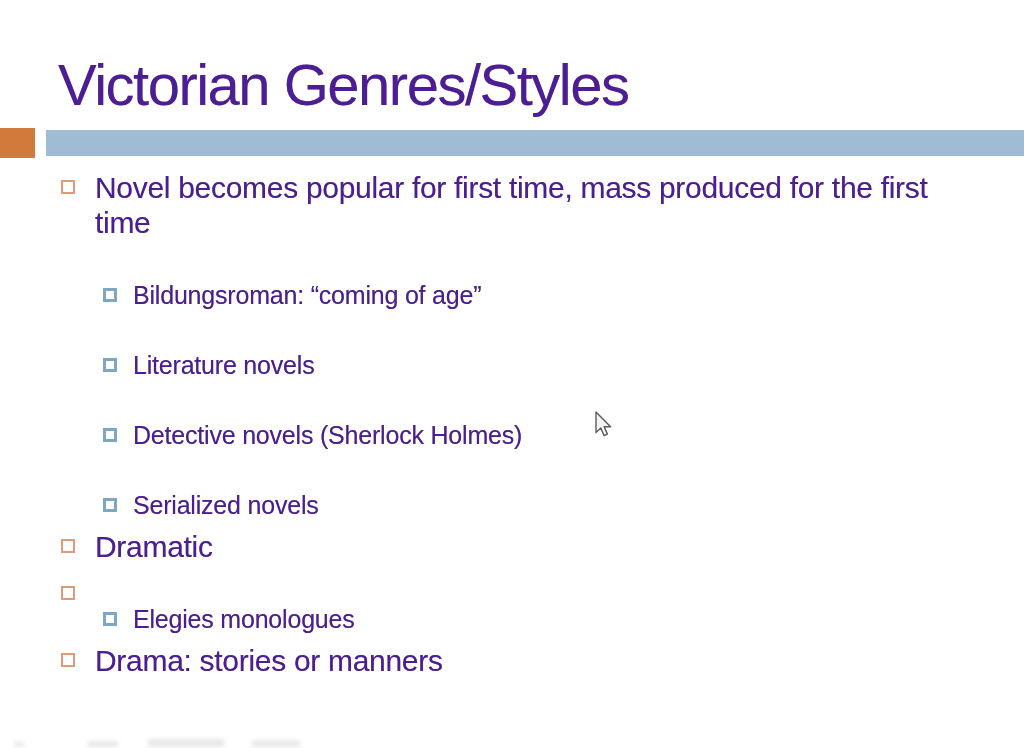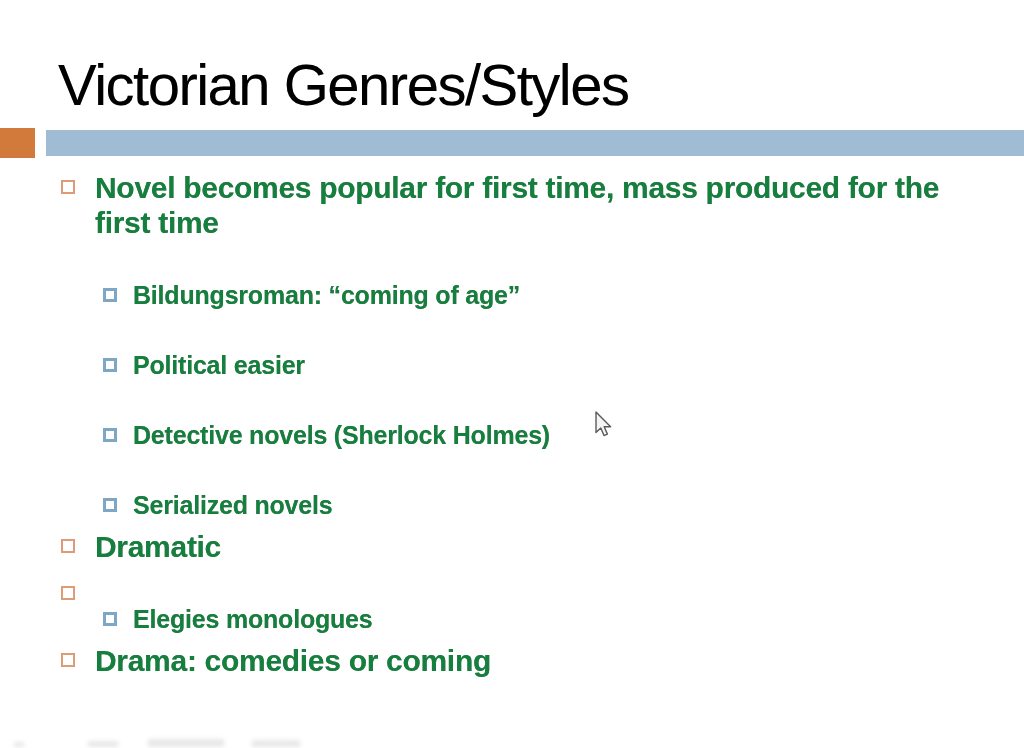--- a/index.html
+++ b/index.html
@@ -11,21 +11,21 @@
     font-family:"Liberation Sans", sans-serif;
   }
   .slide{position:absolute;inset:0;background:#fff;}
 
   .title{
     position:absolute;
     left:58px;top:56px;
     font-size:58px;
     line-height:1;
     letter-spacing:-1.5px;
-    color:#000000;
+    color:#4c1d95;
     white-space:nowrap;
     text-shadow:0 0 .6px rgba(93,80,74,.55);
   }
 
   .band-orange{
     position:absolute;
     left:0;top:128px;
     width:35px;height:30px;
     background:#d2793c;
   }
@@ -33,22 +33,21 @@
     position:absolute;
     left:46px;top:130px;
     right:0;height:26px;
     background:#9fbcd4;
   }
 
   .content{
     position:absolute;
     left:60px;top:170px;
     width:917px;
-    color:#15803d;
-    font-weight:bold;
+    color:#4c1d95;
   }
   .item{position:relative;text-shadow:0 0 .5px rgba(0,0,0,.45);}
   .item.l1{
     font-size:30px;
     line-height:35px;
     letter-spacing:-.3px;
     padding-left:35px;
     margin-bottom:12px;
   }
   .item.l2{
@@ -97,27 +96,27 @@
 <div class="slide">
 
   <div class="title">Victorian Genres/Styles</div>
 
   <div class="band-orange"></div>
   <div class="band-blue"></div>
 
   <div class="content" id="bullet-list">
       <div class="item l1"><span class="bullet"></span><span>Novel becomes popular for first time, mass produced for the first time</span></div>
       <div class="item l2"><span class="bullet"></span><span>Bildungsroman: “coming of age”</span></div>
-      <div class="item l2"><span class="bullet"></span><span>Political easier</span></div>
+      <div class="item l2"><span class="bullet"></span><span>Literature novels</span></div>
       <div class="item l2"><span class="bullet"></span><span>Detective novels (Sherlock Holmes)</span></div>
       <div class="item l2"><span class="bullet"></span><span>Serialized novels</span></div>
       <div class="item l1"><span class="bullet"></span><span>Dramatic</span></div>
       <div class="item l1"><span class="bullet"></span></div>
       <div class="item l2"><span class="bullet"></span><span>Elegies monologues</span></div>
-      <div class="item l1"><span class="bullet"></span><span>Drama: comedies or coming</span></div>
+      <div class="item l1"><span class="bullet"></span><span>Drama: stories or manners</span></div>
     </div>
 
   <svg class="cursor" viewBox="0 0 22 28">
     <polygon points="3,1 3,21.5 7.8,17 11,24.6 14.4,23.1 11.2,15.7 17.6,15.7" fill="#f4f4f4" stroke="#5a5a5a" stroke-width="1.4" stroke-linejoin="round"></polygon>
   </svg>
 
   <div class="artifact a1"></div>
   <div class="artifact a2"></div>
   <div class="artifact a3"></div>
   <div class="artifact a4"></div>

